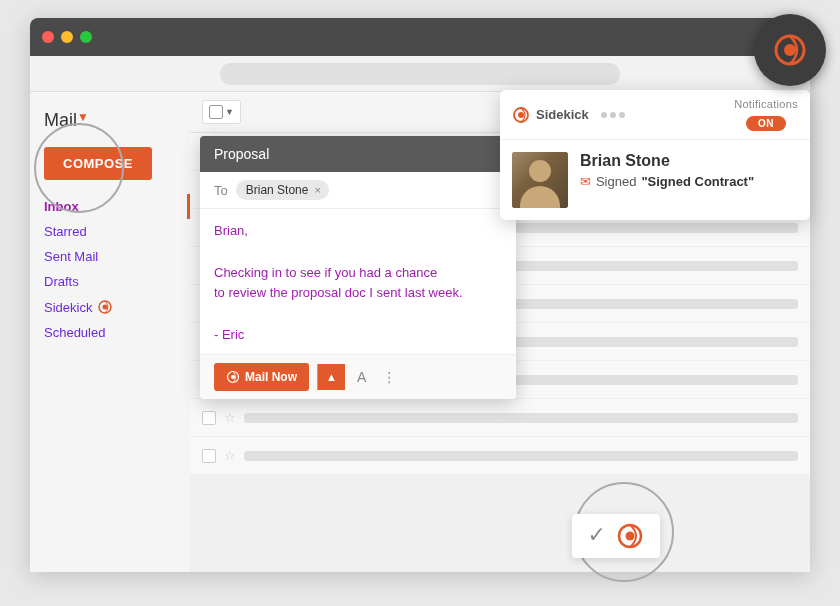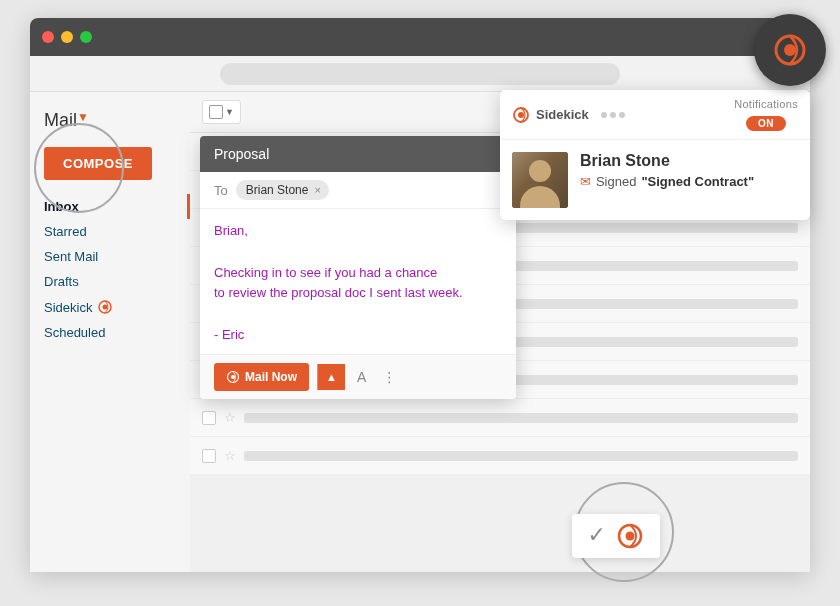--- a/index.html
+++ b/index.html
@@ -112,28 +112,28 @@
       justify-content: center;
     }
 
     .sidebar-nav {
       list-style: none;
       padding: 0 0 0 14px;
     }
     .sidebar-nav li {
       padding: 5px 0;
       font-size: 13px;
-      color: #0c4a6e;
+      color: #6d28d9;
       cursor: pointer;
       display: flex;
       align-items: center;
       gap: 5px;
     }
     .sidebar-nav li.active {
-      color: #0f172a;
+      color: #a21caf;
       font-weight: 600;
       border-right: 3px solid #e25a2b;
       padding-right: 16px;
     }
     .sidekick-icon-small {
       width: 16px; height: 16px;
     }
 
     
     .main-content {

